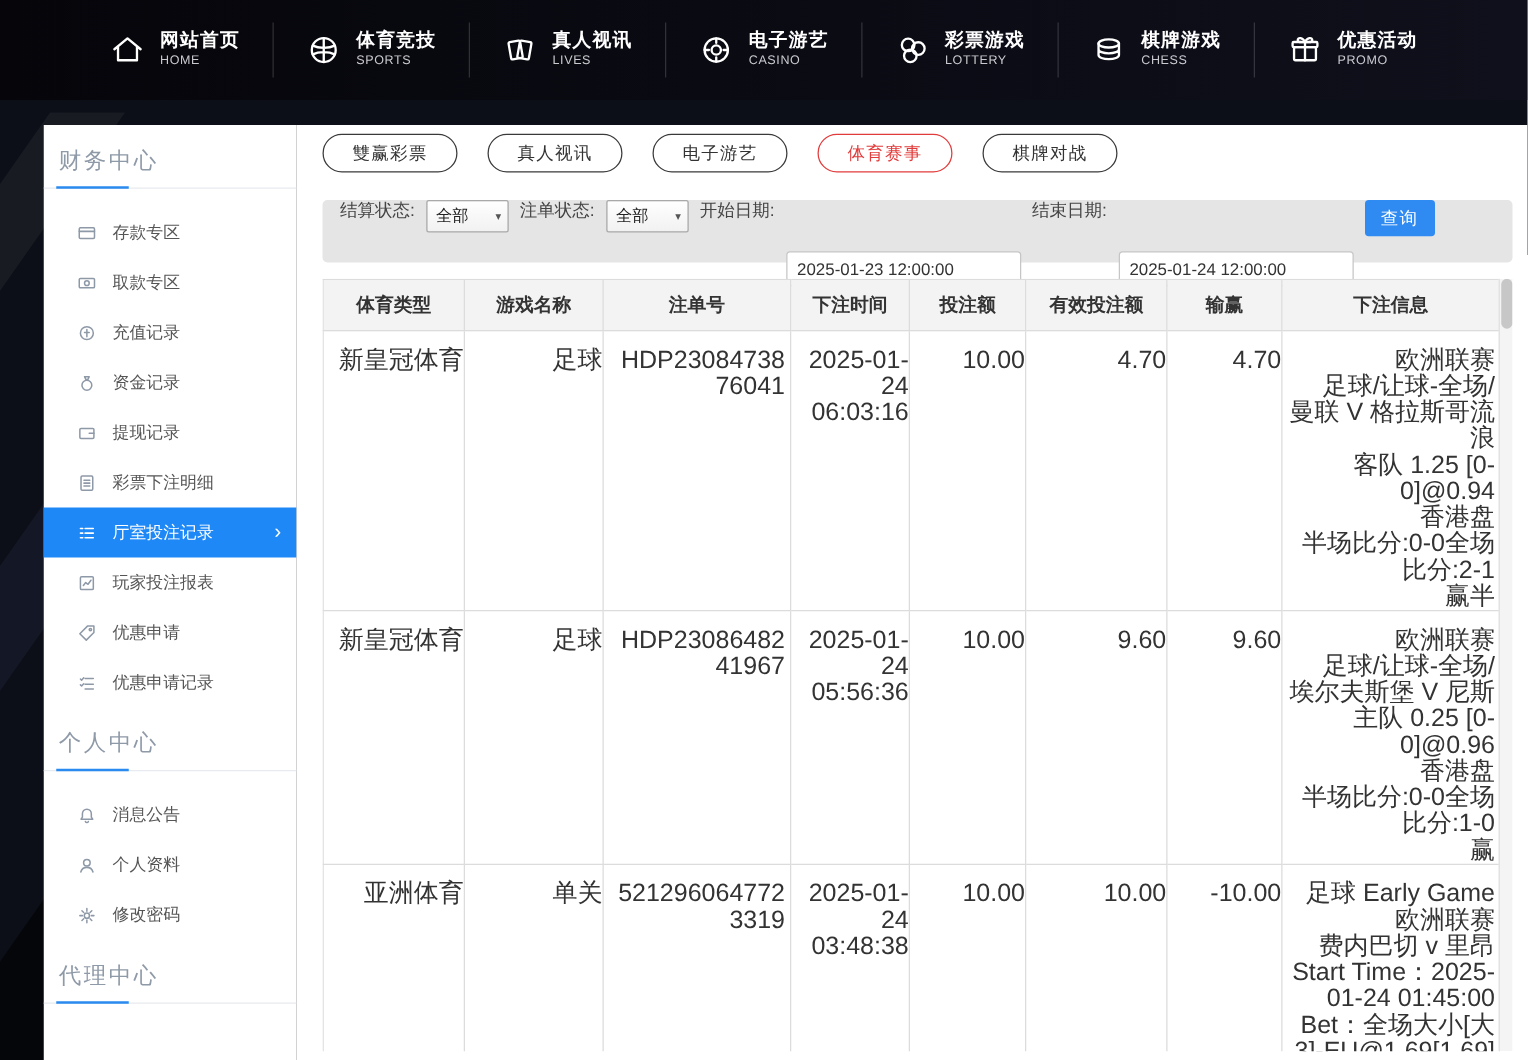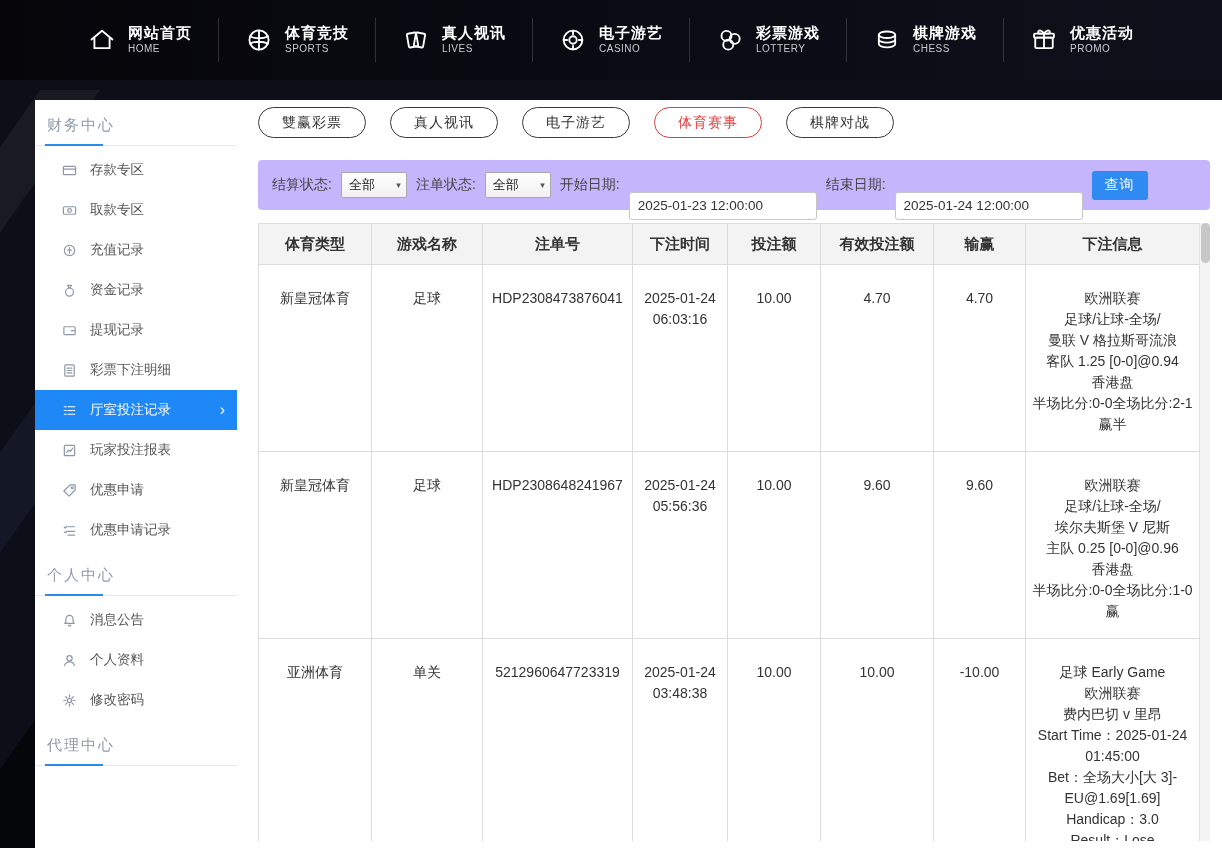--- a/index.html
+++ b/index.html
@@ -39,23 +39,23 @@
     background:#fff;
   }
   .sidebar-head {
     height:46px; position:relative; overflow:hidden; padding:7px 0 0 14px;
     background:linear-gradient(100deg,#2e9bf0 0%, #49b4f7 55%, #6cc6fa 100%);
   }
   .sh-cn { color:#fff; font-size:16px; font-weight:bold; letter-spacing:2px; }
   .sh-en { color:#eaf6ff; font-size:8px; letter-spacing:1px; margin-top:1px; }
   .sh-art { position:absolute; right:10px; top:9px; opacity:.55; }
   .side-sec-title {
-    font-size:15px; color:#8f9aa8; letter-spacing:2px;
+    font-size:18px; color:#8f9aa8; letter-spacing:2px;
     padding:16px 0 10px 12px; border-bottom:1px solid #e7eaee; position:relative;
-    margin-bottom:4px;
+    margin-bottom:15px;
   }
   .side-sec-title::after {
     content:''; position:absolute; left:10px; bottom:-1px; width:58px; height:2px; background:#2a8af0;
   }
   .side-list { list-style:none; }
   .side-item {
     height:40px; display:flex; align-items:center; gap:13px;
     padding-left:27px; font-size:13.5px; color:#555; cursor:pointer; position:relative;
   }
   .side-item .s-icon { display:flex; }
@@ -71,22 +71,22 @@
   }
   .tabs { display:flex; gap:24px; margin-bottom:22px; }
   .tab {
     height:31px; padding:0 23px; border:1px solid #3a3a3a; border-radius:16px;
     background:#fff; color:#333; font-size:14px; display:flex; align-items:center;
     cursor:pointer; letter-spacing:1px;
   }
   .tab.active { border-color:#e23b3b; color:#e23b3b; }
 
   .filterbar {
-    width:952px; height:50px; background:#c4b5fd; border-radius:4px;
-    display:flex; align-items:center; gap:9px; padding:0 14px; margin-bottom:13px;
+    width:952px; height:50px; background:#e5e5e5; border-radius:4px;
+    display:flex; align-items:flex-start; gap:9px; padding:0 14px; margin-bottom:13px;
     font-size:14px; color:#444;
   }
   .sel {
     width:66px; height:26px; background:linear-gradient(#fff,#f1f1f1);
     border:1px solid #a9a9a9; border-radius:2px; display:flex; align-items:center;
     justify-content:space-between; padding:0 5px 0 7px; font-size:13px; color:#222; cursor:pointer;
   }
   .sel .caret { font-size:9px; color:#555; }
   .date-input {
     width:188px; height:28px; border:1px solid #c6c6c6; border-radius:3px;
@@ -97,22 +97,23 @@
     border-radius:3px; font-size:14px; cursor:pointer; font-family:inherit; letter-spacing:1px;
   }
 
   .tablewrap { position:relative; width:952px; height:618px; overflow:hidden; }
   table { border-collapse:collapse; width:941px; table-layout:fixed; }
   th, td { border:1px solid #dcdcdc; text-align:center; }
   th {
     height:41px; background:#f3f3f3; font-size:15px; color:#333; font-weight:bold;
   }
   td {
-    vertical-align:top; padding-top:23px; font-size:14px; color:#333;
+    vertical-align:top; padding-top:13px; font-size:20px; color:#333;
     line-height:21px;
+    text-align:right;
   }
   tr.data-row { height:187px; }
   tr.data-row-tall { height:280px; }
   td.order-no { word-break:break-all; padding-left:4px; padding-right:4px; }
   td.info { white-space:pre-line; padding-left:3px; padding-right:3px; }
 
   .vscroll {
     position:absolute; top:0; right:0; width:11px; height:618px;
     background:#f4f4f4; border-left:1px solid #e2e2e2;
   }

